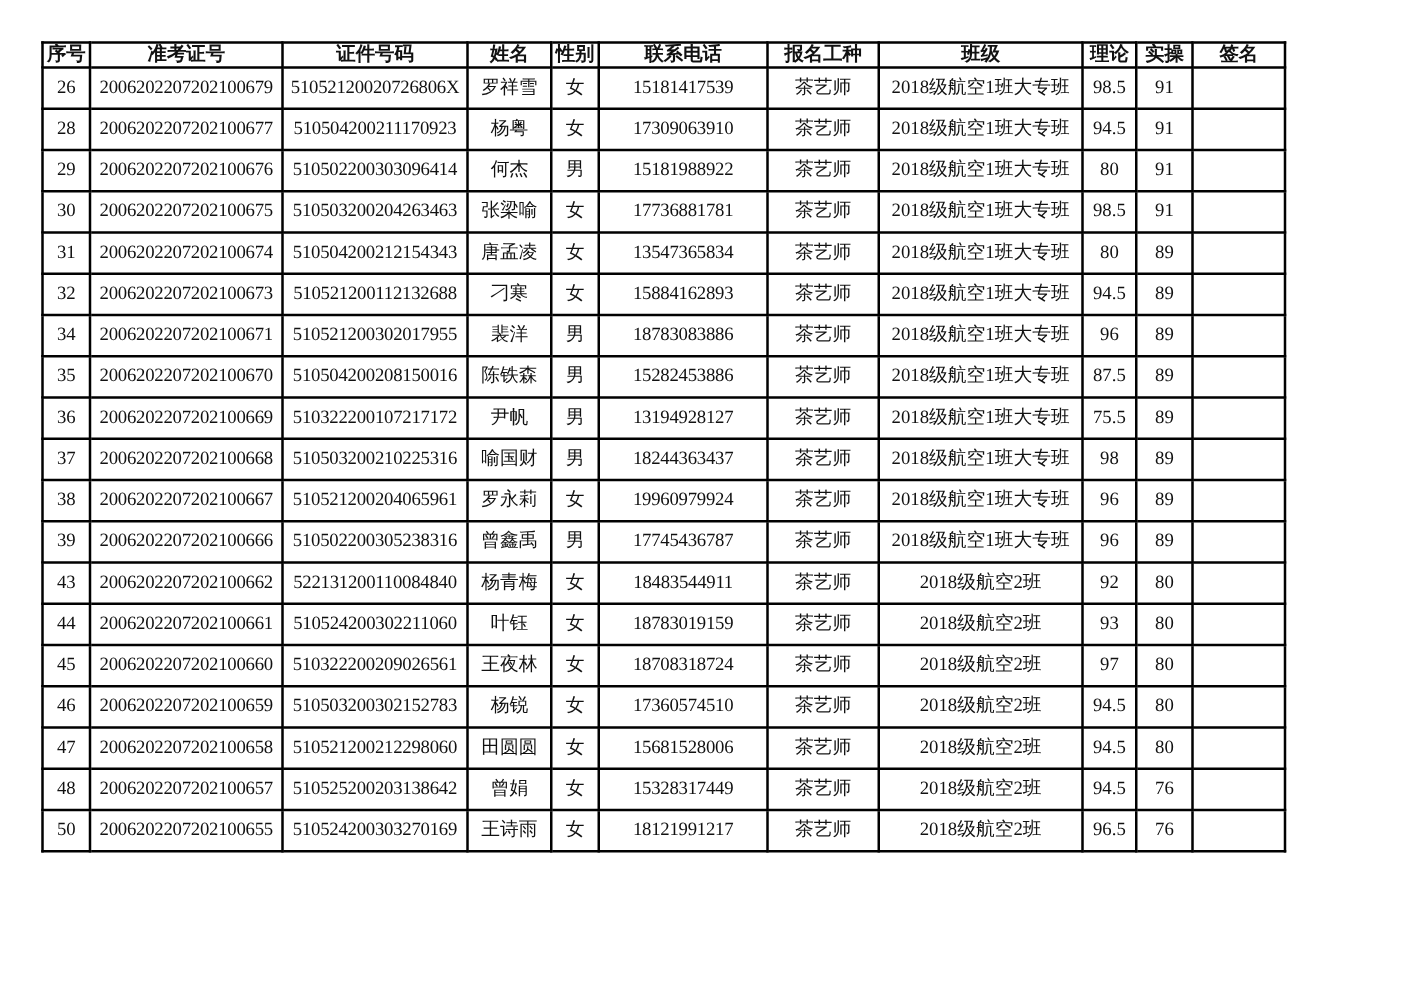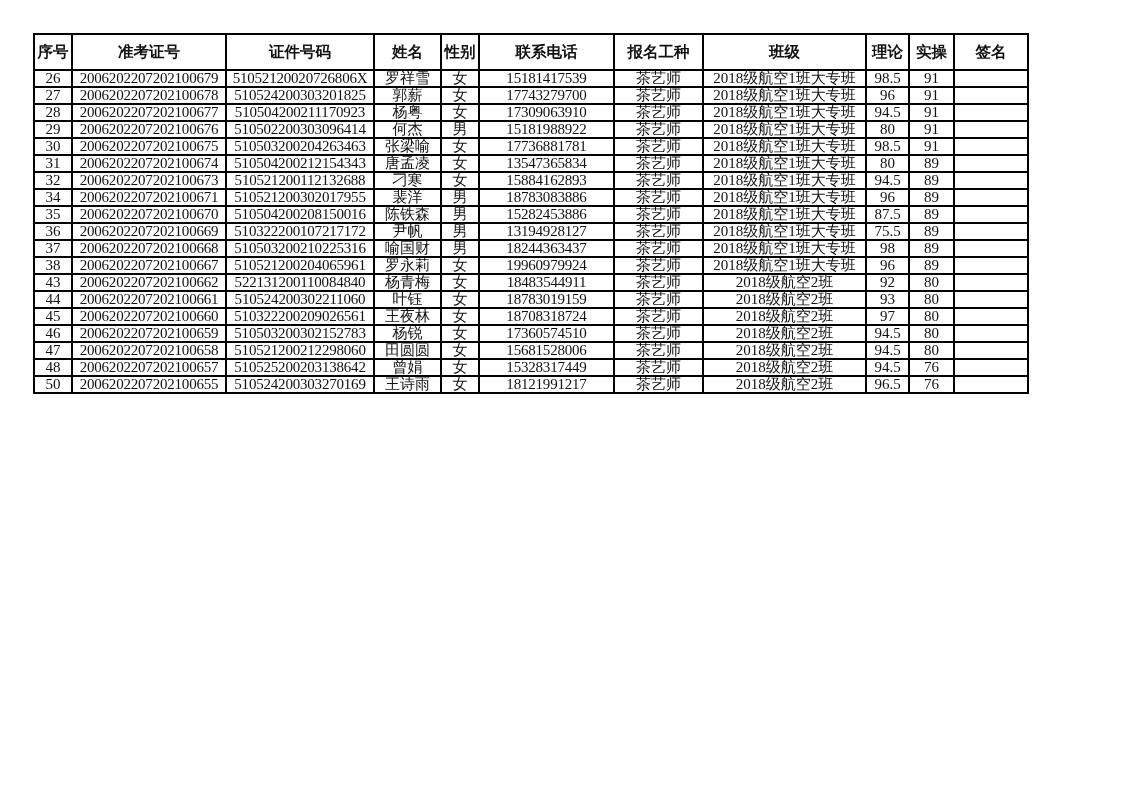--- a/index.html
+++ b/index.html
@@ -28,22 +28,22 @@
     border: 2px solid #000000;
     padding: 0;
     font-size: 15px;
     line-height: 1;
     white-space: nowrap;
     overflow: hidden;
     vertical-align: middle;
     text-align: center;
     font-weight: normal;
   }
-  table.score-table thead tr { height: 36px; }
-  table.score-table tbody tr { height: 17px; }
+  table.score-table thead tr { height: 20px; }
+  table.score-table tbody tr { height: 33px; }
   table.score-table thead th {
     font-weight: bold;
     font-size: 15.5px;
   }
   
   td.c-ticket, td.c-id, td.c-phone {
     text-align: left;
     padding-left: 3px;
     letter-spacing: -0.2px;
   }
@@ -94,33 +94,20 @@
     <td class="c-name">罗祥雪</td>
     <td class="c-gender">女</td>
     <td class="c-phone">15181417539</td>
     <td class="c-job">茶艺师</td>
     <td class="c-class">2018级航空1班大专班</td>
     <td class="c-theory">98.5</td>
     <td class="c-practical">91</td>
     <td class="c-sign"></td>
   </tr>
         <tr>
-    <td class="c-seq">27</td>
-    <td class="c-ticket">2006202207202100678</td>
-    <td class="c-id">510524200303201825</td>
-    <td class="c-name">郭薪</td>
-    <td class="c-gender">女</td>
-    <td class="c-phone">17743279700</td>
-    <td class="c-job">茶艺师</td>
-    <td class="c-class">2018级航空1班大专班</td>
-    <td class="c-theory">96</td>
-    <td class="c-practical">91</td>
-    <td class="c-sign"></td>
-  </tr>
-        <tr>
     <td class="c-seq">28</td>
     <td class="c-ticket">2006202207202100677</td>
     <td class="c-id">510504200211170923</td>
     <td class="c-name">杨粤</td>
     <td class="c-gender">女</td>
     <td class="c-phone">17309063910</td>
     <td class="c-job">茶艺师</td>
     <td class="c-class">2018级航空1班大专班</td>
     <td class="c-theory">94.5</td>
     <td class="c-practical">91</td>
@@ -230,20 +217,33 @@
     <td class="c-practical">89</td>
     <td class="c-sign"></td>
   </tr>
         <tr>
     <td class="c-seq">38</td>
     <td class="c-ticket">2006202207202100667</td>
     <td class="c-id">510521200204065961</td>
     <td class="c-name">罗永莉</td>
     <td class="c-gender">女</td>
     <td class="c-phone">19960979924</td>
+    <td class="c-job">茶艺师</td>
+    <td class="c-class">2018级航空1班大专班</td>
+    <td class="c-theory">96</td>
+    <td class="c-practical">89</td>
+    <td class="c-sign"></td>
+  </tr>
+        <tr>
+    <td class="c-seq">39</td>
+    <td class="c-ticket">2006202207202100666</td>
+    <td class="c-id">510502200305238316</td>
+    <td class="c-name">曾鑫禹</td>
+    <td class="c-gender">男</td>
+    <td class="c-phone">17745436787</td>
     <td class="c-job">茶艺师</td>
     <td class="c-class">2018级航空1班大专班</td>
     <td class="c-theory">96</td>
     <td class="c-practical">89</td>
     <td class="c-sign"></td>
   </tr>
         <tr>
     <td class="c-seq">43</td>
     <td class="c-ticket">2006202207202100662</td>
     <td class="c-id">522131200110084840</td>

